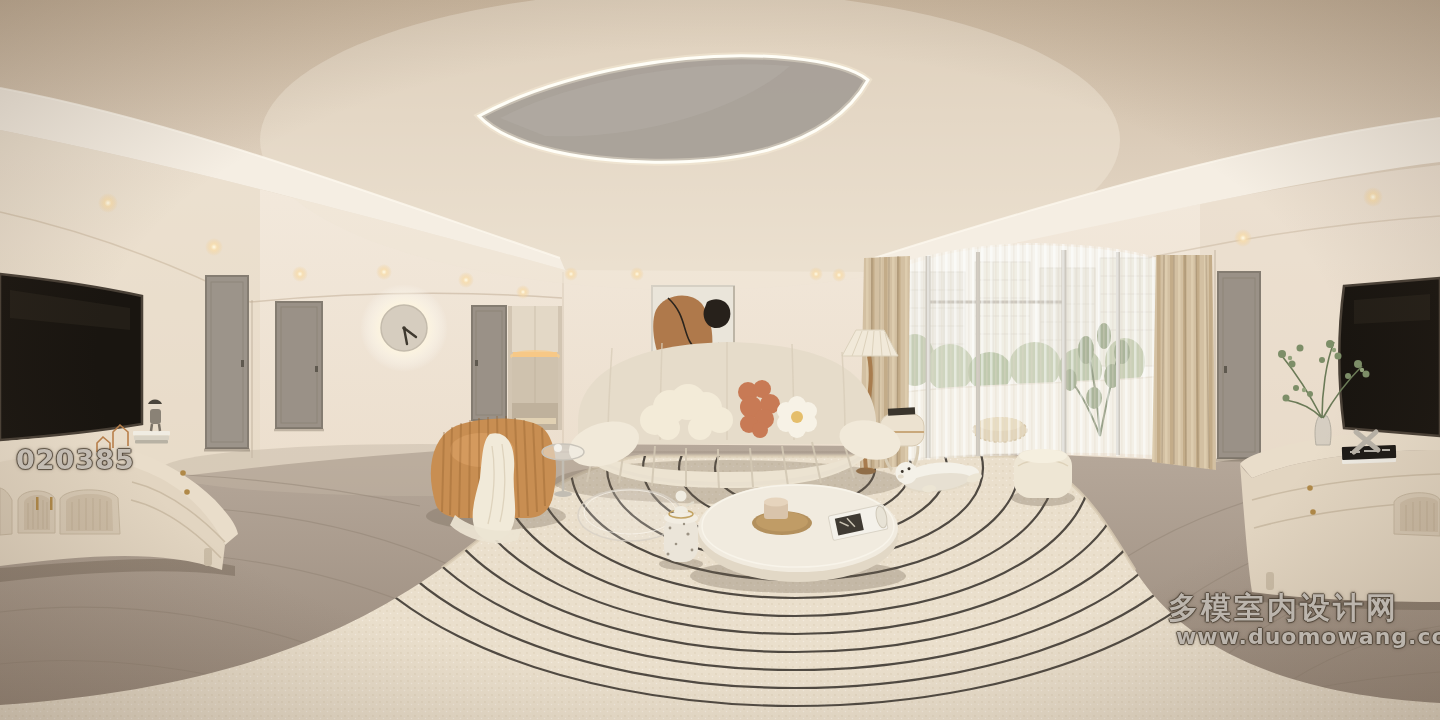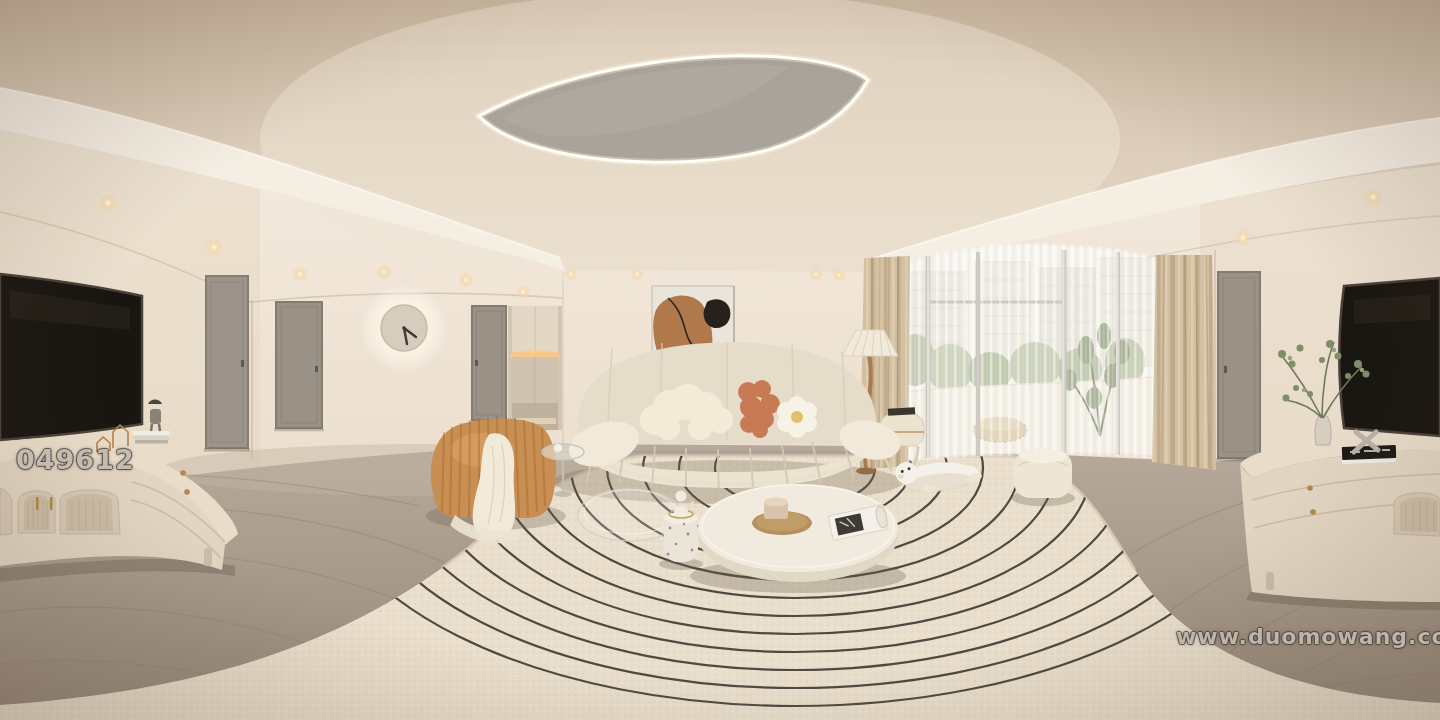--- a/index.html
+++ b/index.html
@@ -482,15 +482,16 @@
       <rect x="1342" y="458" width="54" height="5" rx="1" fill="#efece4" transform="rotate(-2 1369 460)"></rect>
       <rect x="1342" y="446" width="54" height="13" rx="1" fill="#1d1a16" transform="rotate(-2 1369 452)"></rect>
       <path d="M1350,452 h10 M1364,451 h14 M1382,450 h8" stroke="#e8e4da" stroke-width="1.5"></path>
       <path d="M1354,452 L1376,432 M1356,432 L1378,450" stroke="#b9b3a8" stroke-width="5" stroke-linecap="round"></path>
     </g>
   </g>
 
   <rect x="0" y="0" width="1440" height="720" fill="url(#vig)"></rect>
 </svg>
 
-<div id="pid" class="wm">049612</div>
+<div id="pid" class="wm">020385</div>
+<div id="wm1" class="wm">多模室内设计网</div>
 <div id="wm2" class="wm">www.duomowang.com</div>
 </div>
 
 </body></html>

